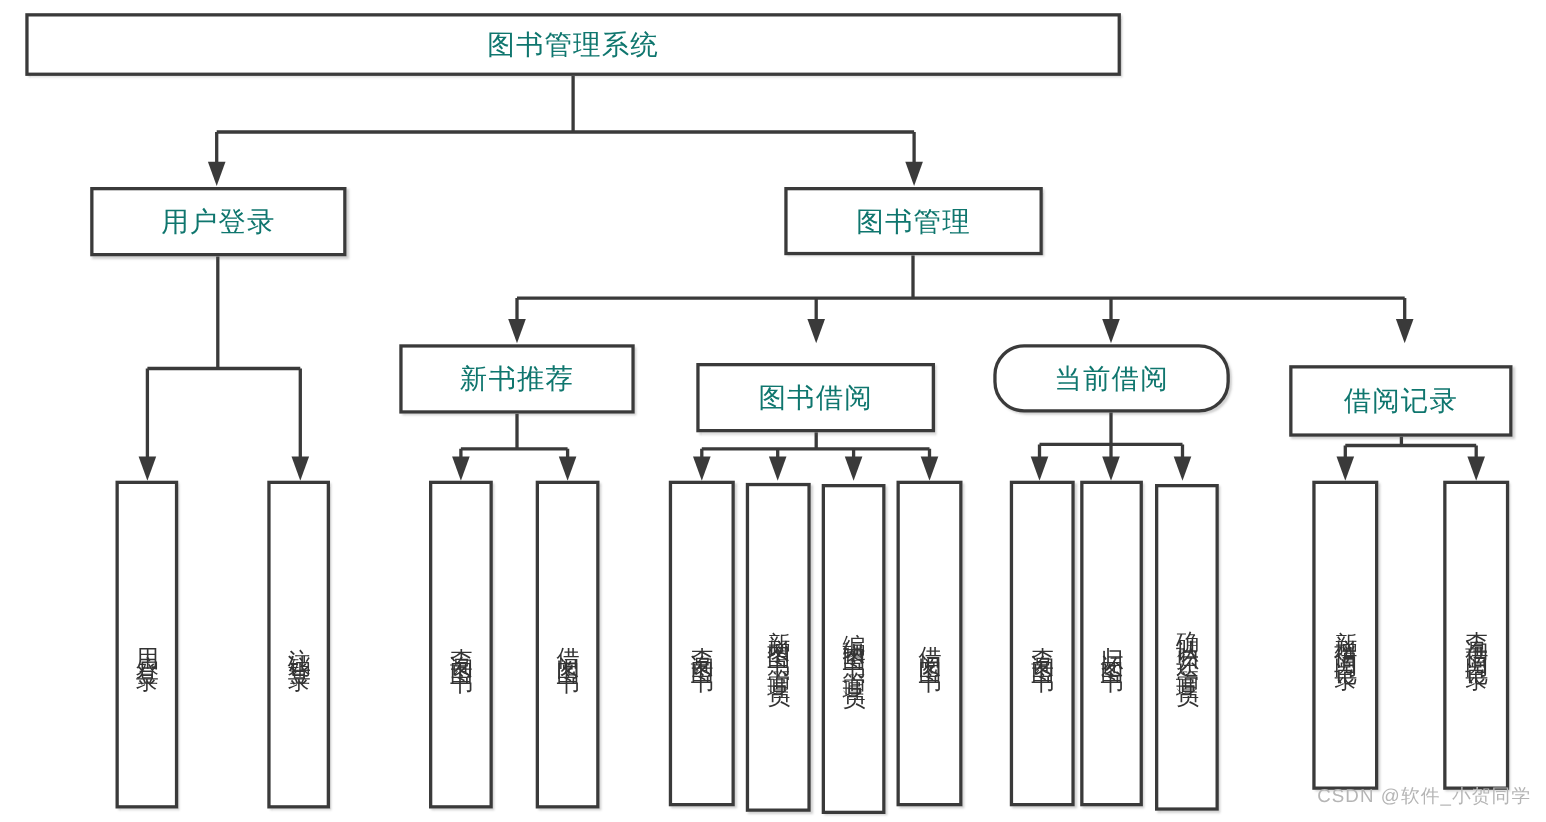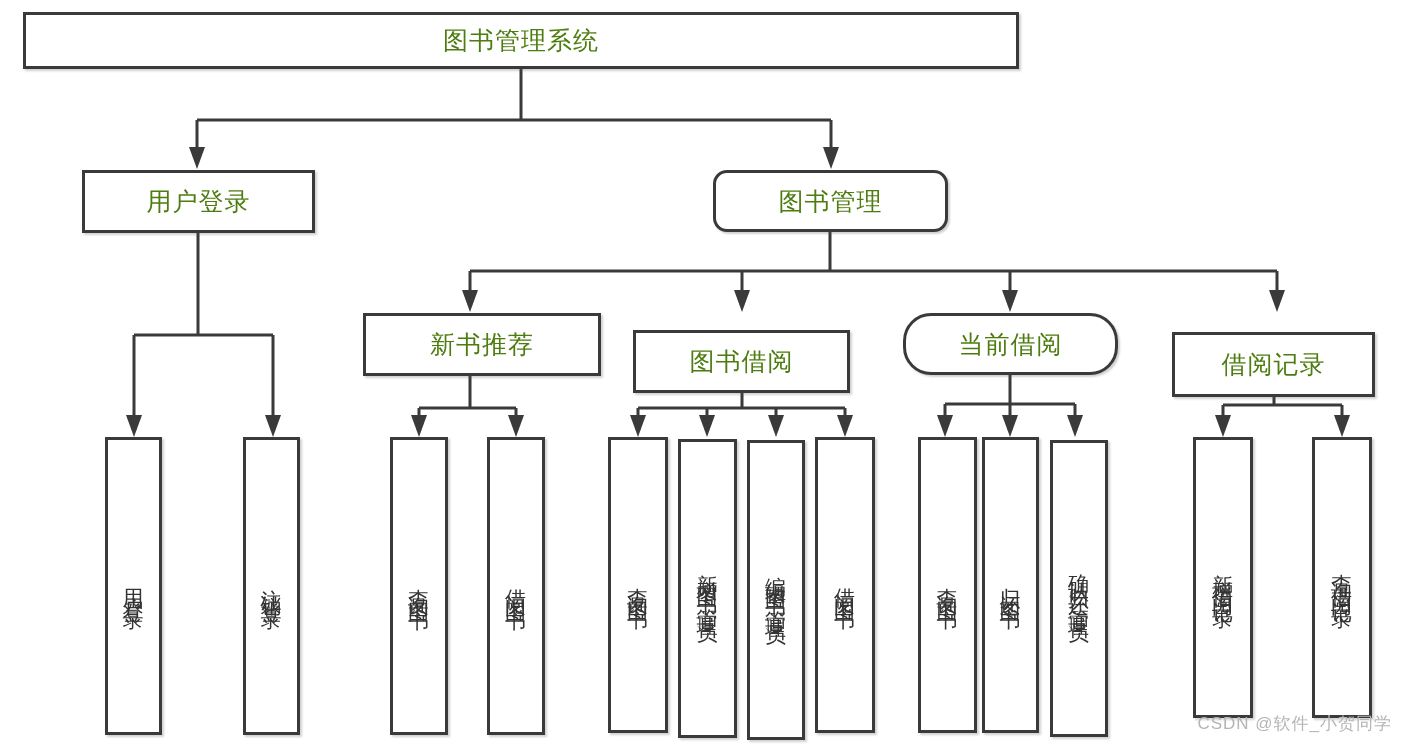--- a/index.html
+++ b/index.html
@@ -29,21 +29,21 @@
     background: #ffffff;
     box-shadow: 2px 2px 2px rgba(90,90,90,0.28);
     display: flex;
     align-items: center;
     justify-content: center;
     z-index: 2;
   }
   .hbox .hlabel {
     font-size: 25px;
     letter-spacing: 1px;
-    color: #4d7c0f;
+    color: #0f766e;
     white-space: nowrap;
     font-family: Liberation Mono, monospace;
   }
   .vbox {
     position: absolute;
     box-sizing: border-box;
     border: 3px solid #3a3a3a;
     background: #ffffff;
     box-shadow: 2px 2px 2px rgba(90,90,90,0.28);
     display: flex;
@@ -116,25 +116,25 @@
     </g>
   </svg>
 
   <div class="hbox" style="left:23px; top:12px; width:996px; height:57px;">
     <span class="hlabel">图书管理系统</span>
   </div>
 
   <div class="hbox" style="left:82px; top:170px; width:233px; height:63px;">
     <span class="hlabel">用户登录</span>
   </div>
-  <div class="hbox" style="left:713px; top:170px; width:235px; height:62px;border-radius:14px;">
+  <div class="hbox" style="left:713px; top:170px; width:235px; height:62px;">
     <span class="hlabel">图书管理</span>
   </div>
 
-  <div class="hbox" style="left:363px; top:313px; width:238px; height:63px;">
+  <div class="hbox" style="left:363px; top:313px; width:214px; height:63px;">
     <span class="hlabel">新书推荐</span>
   </div>
   <div class="hbox" style="left:633px; top:313px; width:217px; height:63px;margin-top:17px;">
     <span class="hlabel">图书借阅</span>
   </div>
   <div class="hbox" style="left:903px; top:313px; width:215px; height:62px;border-radius:28px;">
     <span class="hlabel">当前借阅</span>
   </div>
   <div class="hbox" style="left:1172px; top:332px; width:203px; height:65px;">
     <span class="hlabel">借阅记录</span>

